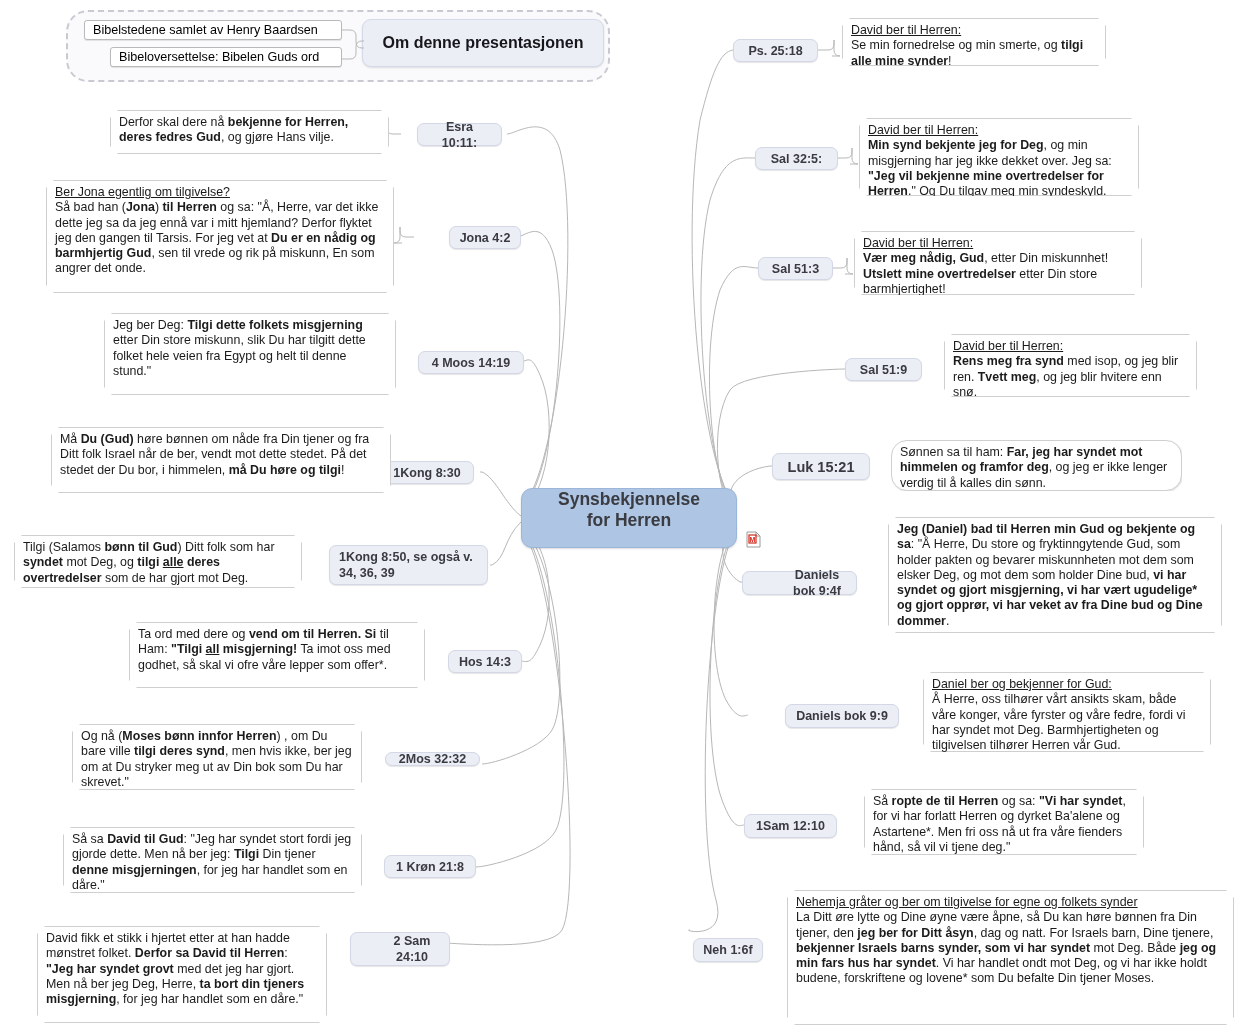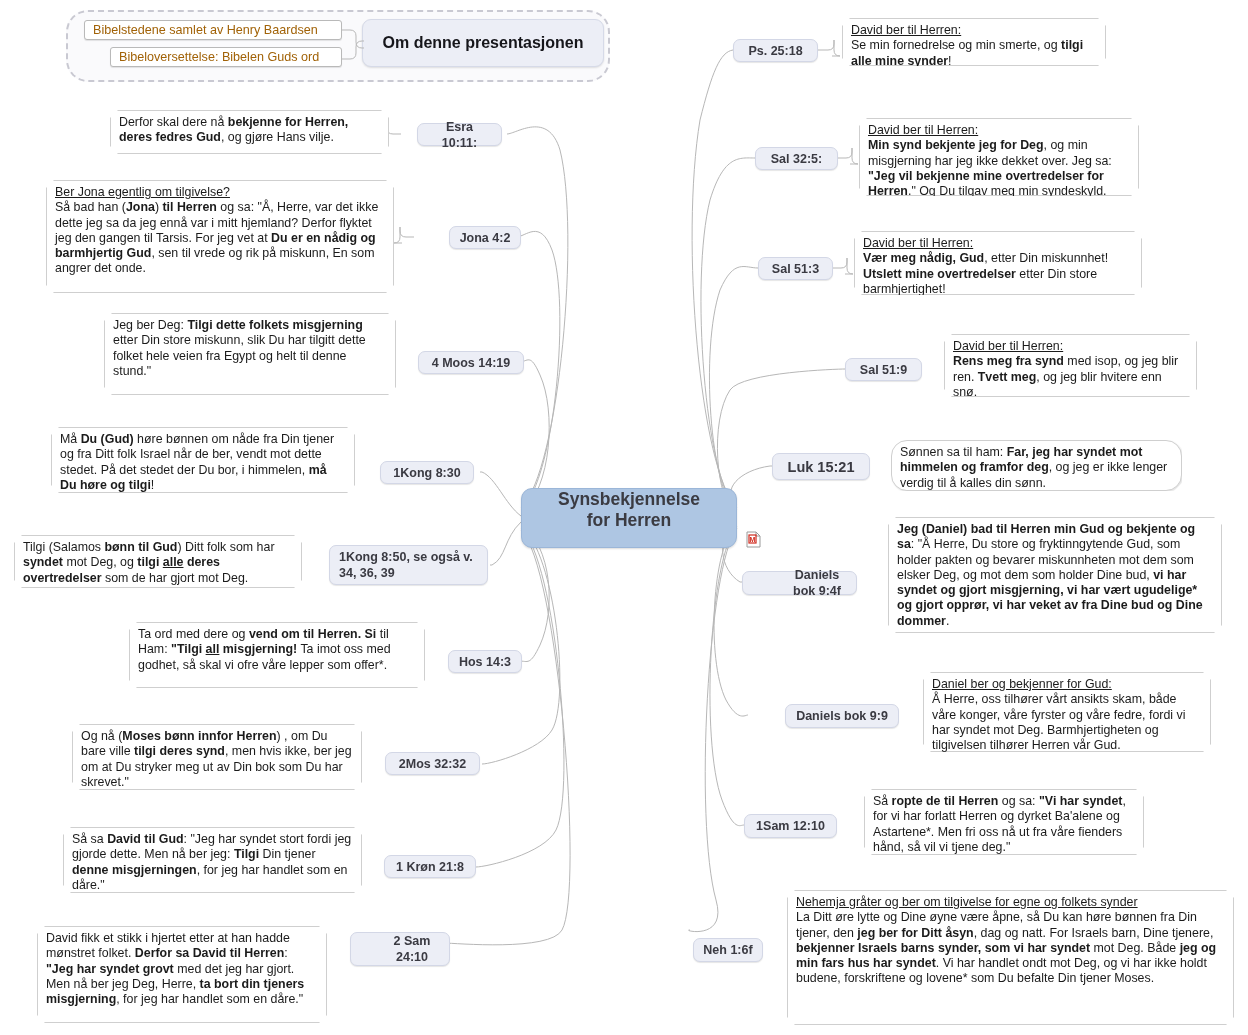--- a/index.html
+++ b/index.html
@@ -75,21 +75,21 @@
   .card u{text-decoration:underline;}
   .card .hdr{text-decoration:underline;}
 
   
   .pill{
     background:#ffffff;
     border:1px solid #b9b9b9;
     border-radius:3px;
     font-size:12.6px;
     line-height:16px;
-    color:#a16207;
+    color:#000000;
     padding:2px 8px;
     display:flex;
     align-items:center;
     box-shadow:0 1px 1px rgba(0,0,0,.10);
   }
 
   
   .floating-title{
     background:#eceef6;
     border:1px solid #d6dae8;
@@ -270,39 +270,39 @@
   <div class="node chip" style="left:418px;top:351px;width:106px;height:23px;">
     <span>4 Moos 14:19</span>
   </div>
   <div class="node card" style="left:104px;top:313px;width:292px;height:82px;">
     <span>Jeg ber Deg: <b>Tilgi dette folkets misgjerning</b> etter Din store miskunn, slik Du har tilgitt dette folket hele veien fra Egypt og helt til denne stund."</span>
   </div>
 
   <div class="node chip" style="left:380px;top:461px;width:94px;height:23px;">
     <span>1Kong 8:30</span>
   </div>
-  <div class="node card" style="left:51px;top:427px;width:304px;height:66px;">
+  <div class="node card" style="left:51px;top:427px;width:340px;height:66px;">
     <span>Må <b>Du (Gud)</b> høre bønnen om nåde fra Din tjener og fra Ditt folk Israel når de ber, vendt mot dette stedet. På det stedet der Du bor, i himmelen, <b>må Du høre og tilgi</b>!</span>
   </div>
 
   <div class="node chip two-line" style="left:329px;top:545px;width:159px;height:40px;">
     <span>1Kong 8:50, se også v. 34, 36, 39</span>
   </div>
   <div class="node card" style="left:14px;top:535px;width:288px;height:53px;">
     <span>Tilgi (Salamos <b>bønn til Gud</b>) Ditt folk som har <b>syndet</b> mot Deg, og <b>tilgi <u>alle</u> deres overtredelser</b> som de har gjort mot Deg.</span>
   </div>
 
   <div class="node chip" style="left:448px;top:650px;width:74px;height:23px;">
     <span>Hos 14:3</span>
   </div>
   <div class="node card" style="left:129px;top:622px;width:296px;height:66px;">
     <span>Ta ord med dere og <b>vend om til Herren. Si</b> til Ham: <b>"Tilgi <u>all</u> misgjerning!</b> Ta imot oss med godhet, så skal vi ofre våre lepper som offer*.</span>
   </div>
 
-  <div class="node chip" style="left:385px;top:752px;width:95px;height:23px;">
+  <div class="node chip" style="left:385px;top:752px;width:95px;height:14px;">
     <span>2Mos 32:32</span>
   </div>
   <div class="node card" style="left:72px;top:724px;width:290px;height:66px;">
     <span>Og nå (<b>Moses bønn innfor Herren</b>) , om Du bare ville <b>tilgi deres synd</b>, men hvis ikke, ber jeg om at Du stryker meg ut av Din bok som Du har skrevet."</span>
   </div>
 
   <div class="node chip" style="left:384px;top:855px;width:92px;height:23px;">
     <span>1 Krøn 21:8</span>
   </div>
   <div class="node card" style="left:63px;top:827px;width:299px;height:66px;">

